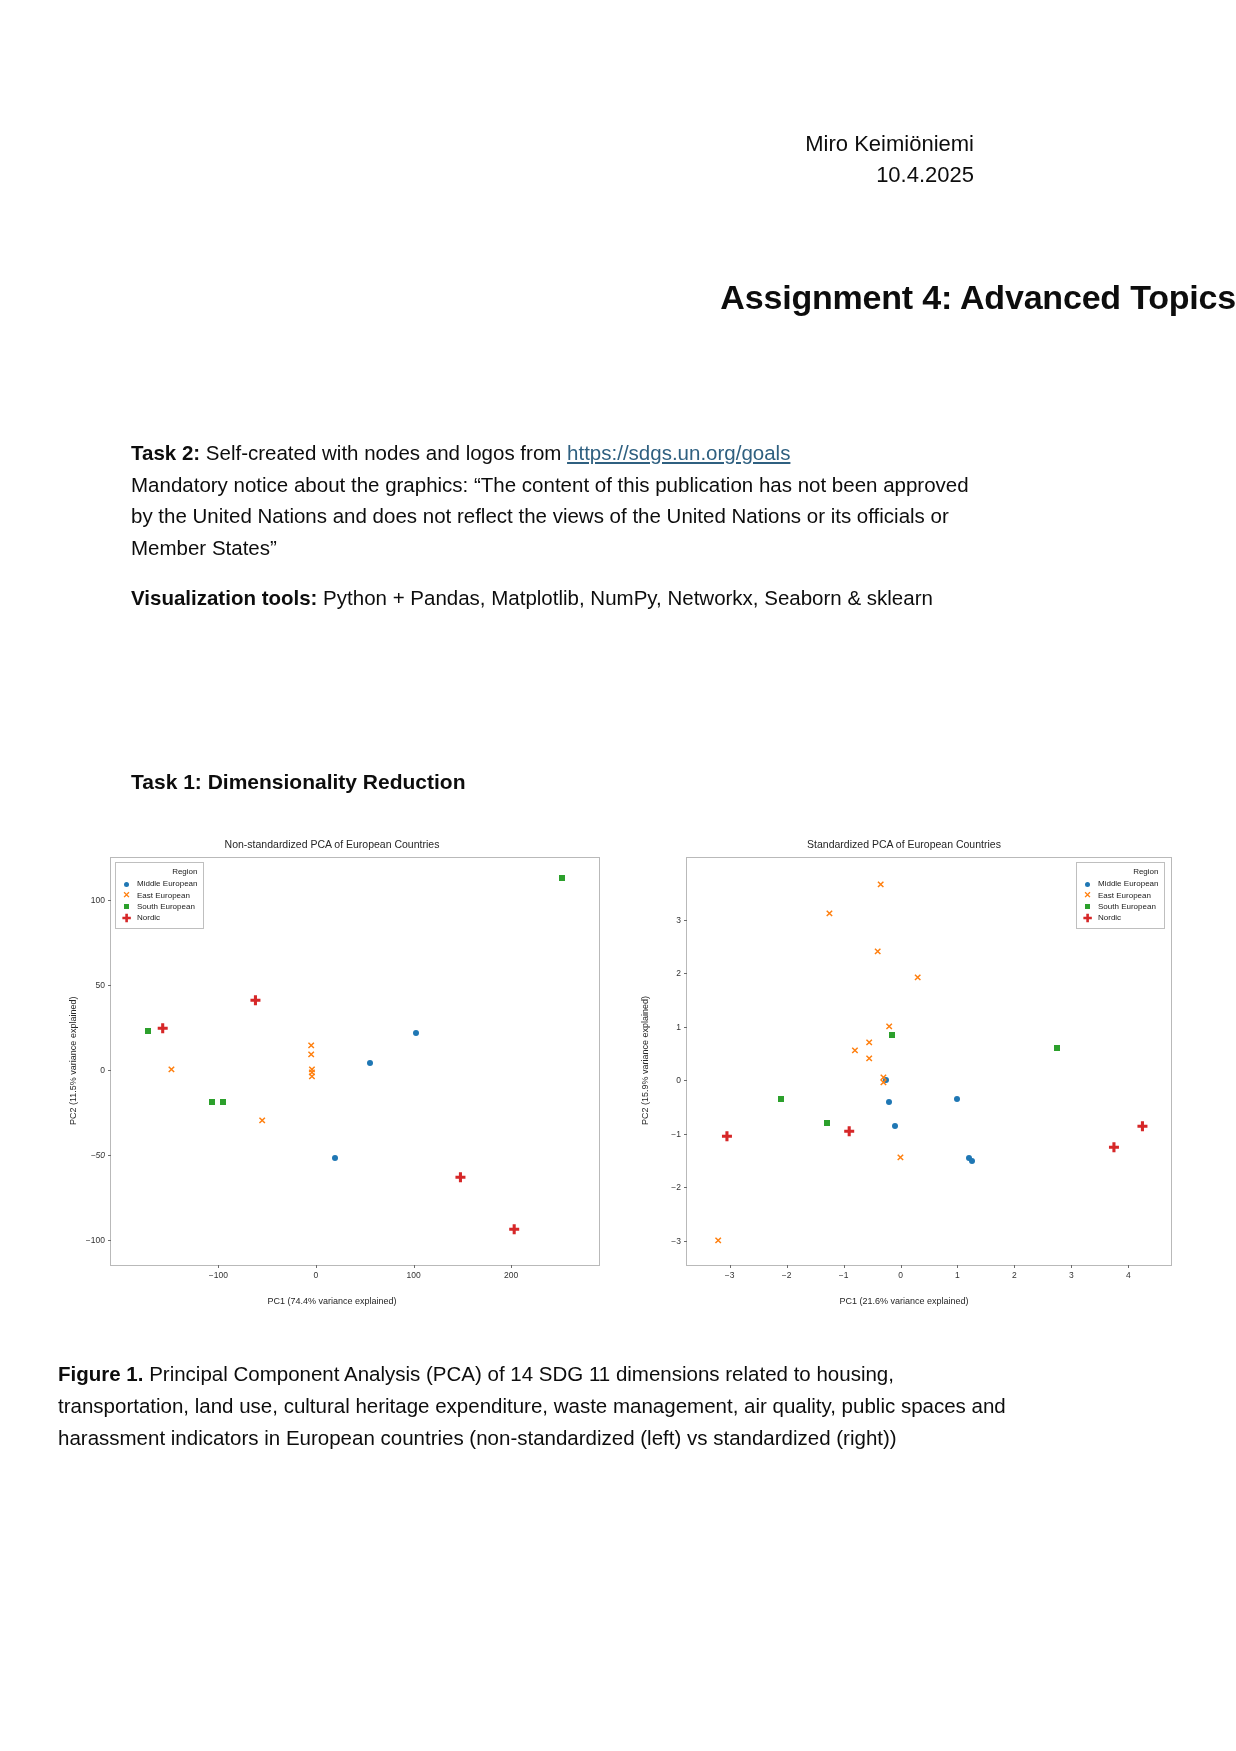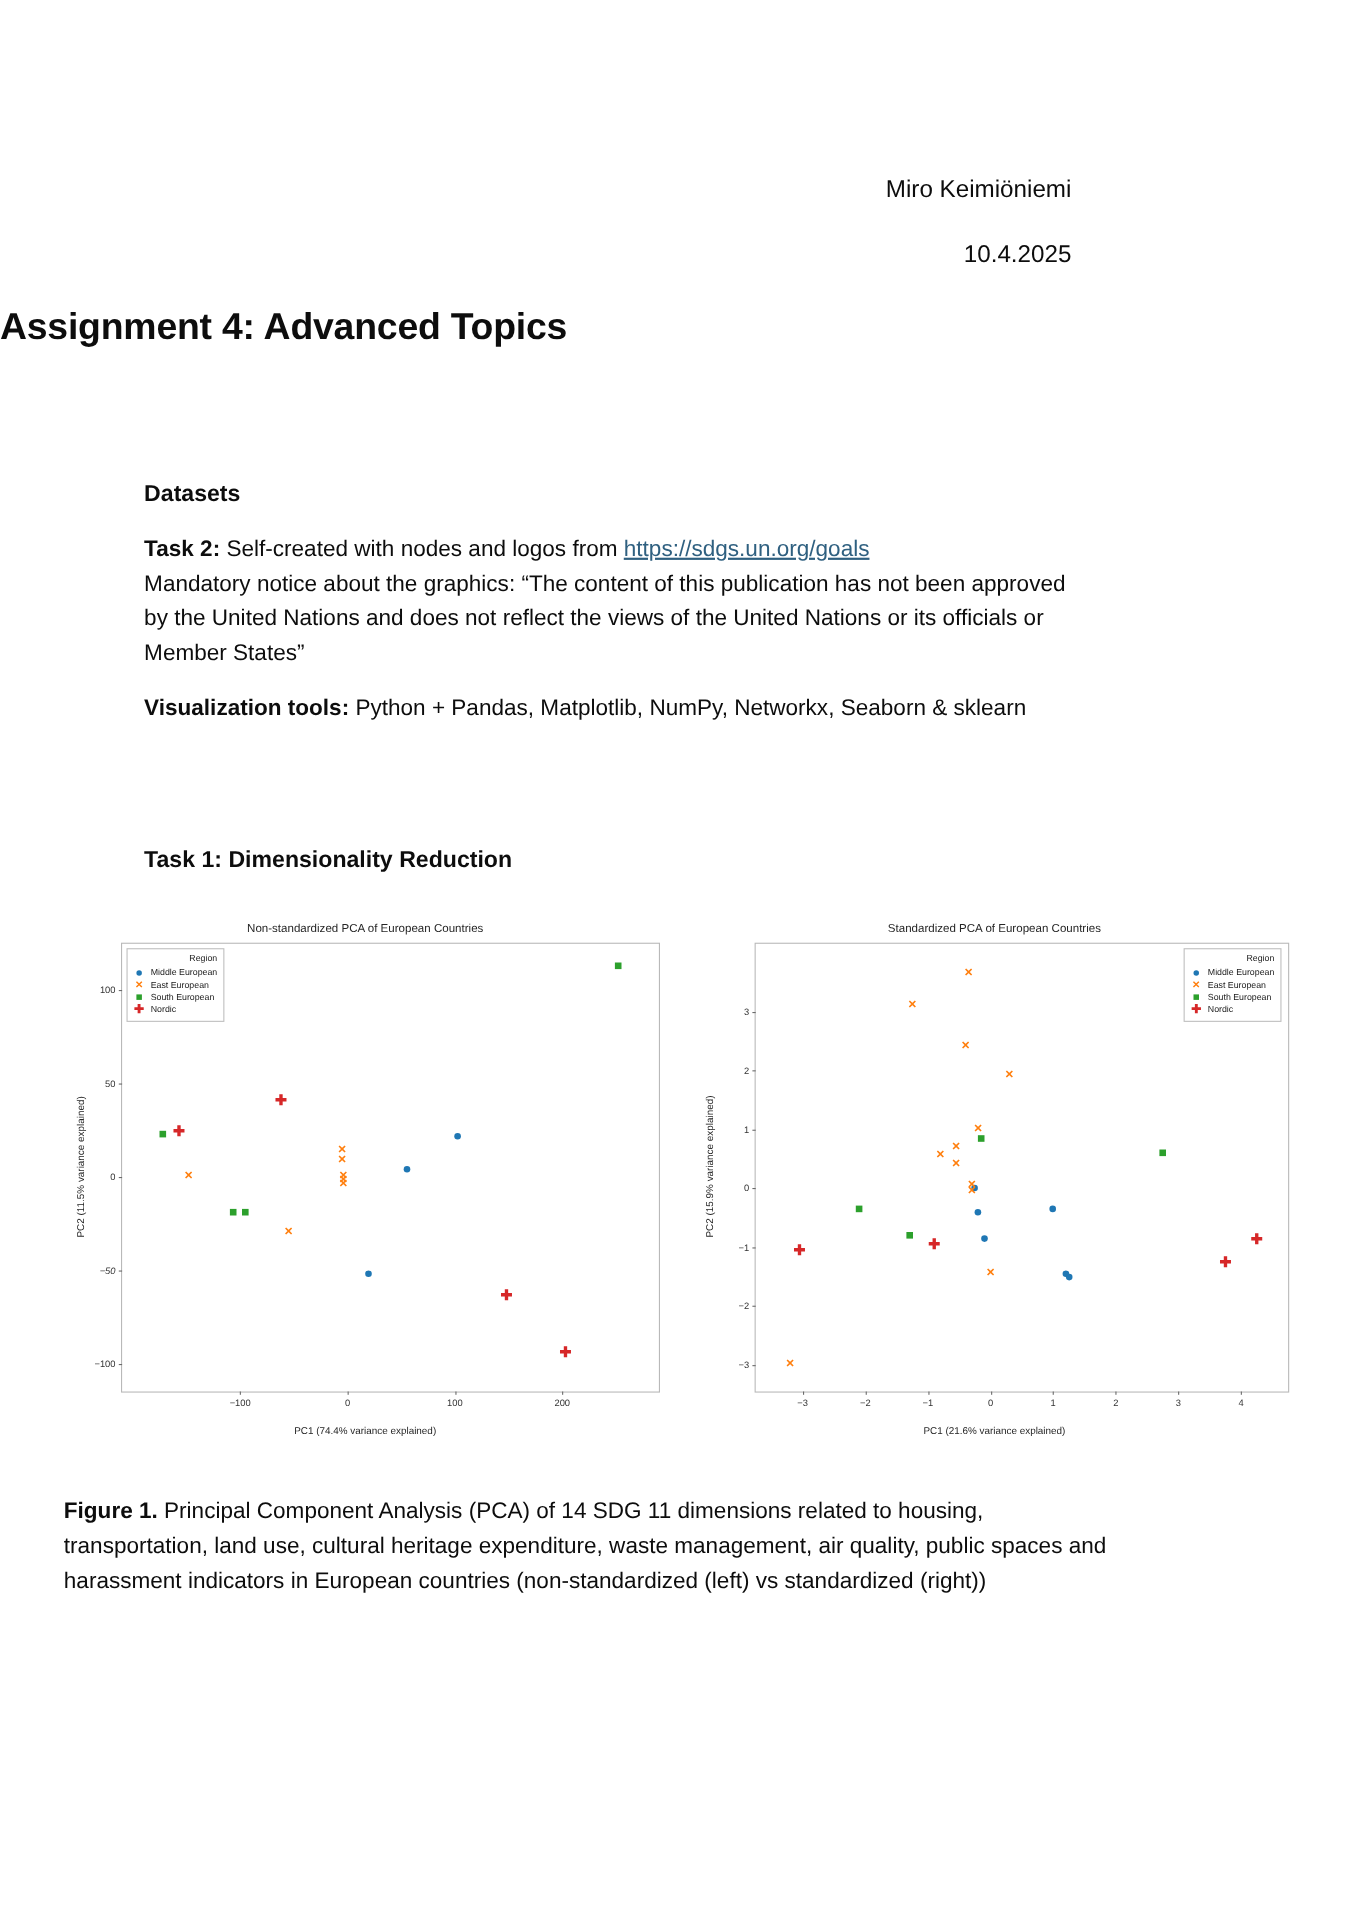--- a/index.html
+++ b/index.html
@@ -27,30 +27,29 @@
     position: absolute;
     top: 128px;
     right: 262px;
     text-align: right;
     line-height: 1.42;
   }
   .header-line {
     font-size: 22px;
     color: #0d0d0d;
     white-space: nowrap;
-    margin-top: 28px;
   }
 
   
   .doc-title {
     position: absolute;
     top: 278px;
     left: 0;
     width: 1236px;
-    text-align: left;
+    text-align: right;
     font-size: 34px;
     font-weight: bold;
     letter-spacing: -0.2px;
     color: #0d0d0d;
   }
   .doc-subtitle {
     position: absolute;
     top: 348px;
     left: 0;
     width: 1236px;
@@ -244,21 +243,20 @@
 <div class="page">
 
   <div class="header-block">
     <div class="header-line">Miro Keimiöniemi</div>
     <div class="header-line">10.4.2025</div>
   </div>
 
   <div class="doc-title">Assignment 4: Advanced Topics</div>
 
   <div class="content">
-    <div class="h-bold">Datasets</div>
 
 
     <p class="para">
       <span class="lbl">Task 2:</span><span> Self-created with nodes and logos from </span><a class="link" href="#">https://sdgs.un.org/goals</a><br>
       <span>Mandatory notice about the graphics: “The content of this publication has not been approved by the United Nations and does not reflect the views of the United Nations or its officials or Member States”</span>
     </p>
 
     <p class="para">
       <span class="lbl">Visualization tools:</span><span> Python + Pandas, Matplotlib, NumPy, Networkx, Seaborn &amp; sklearn</span>
     </p>

